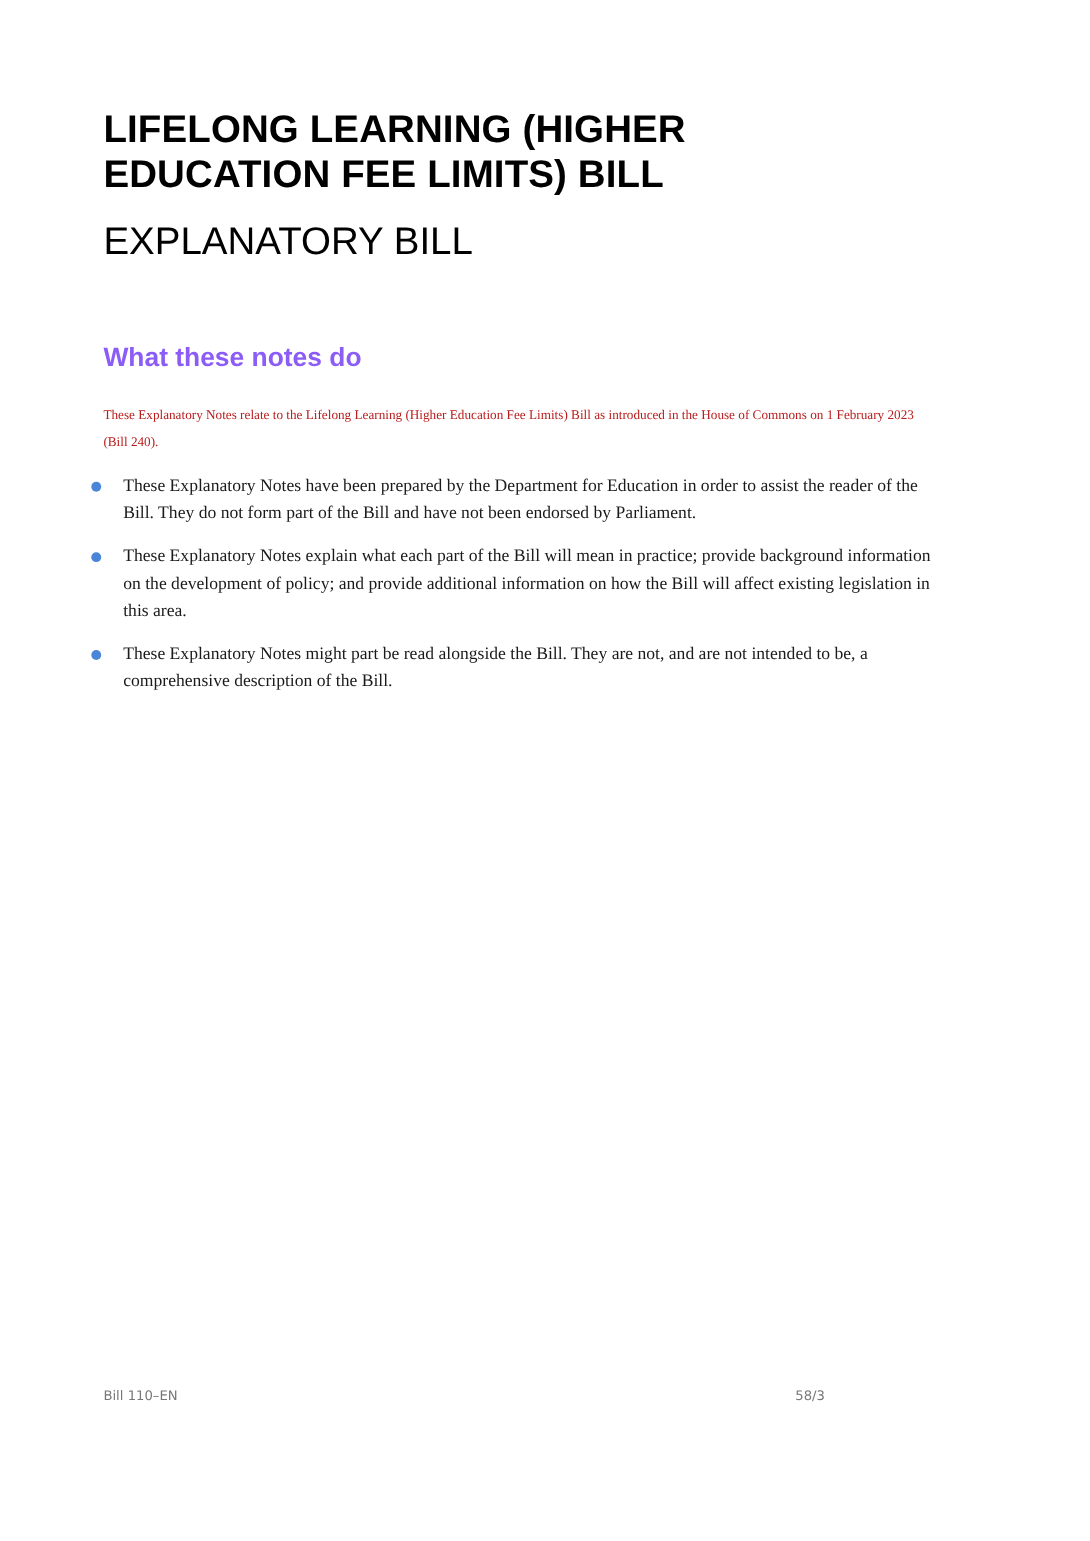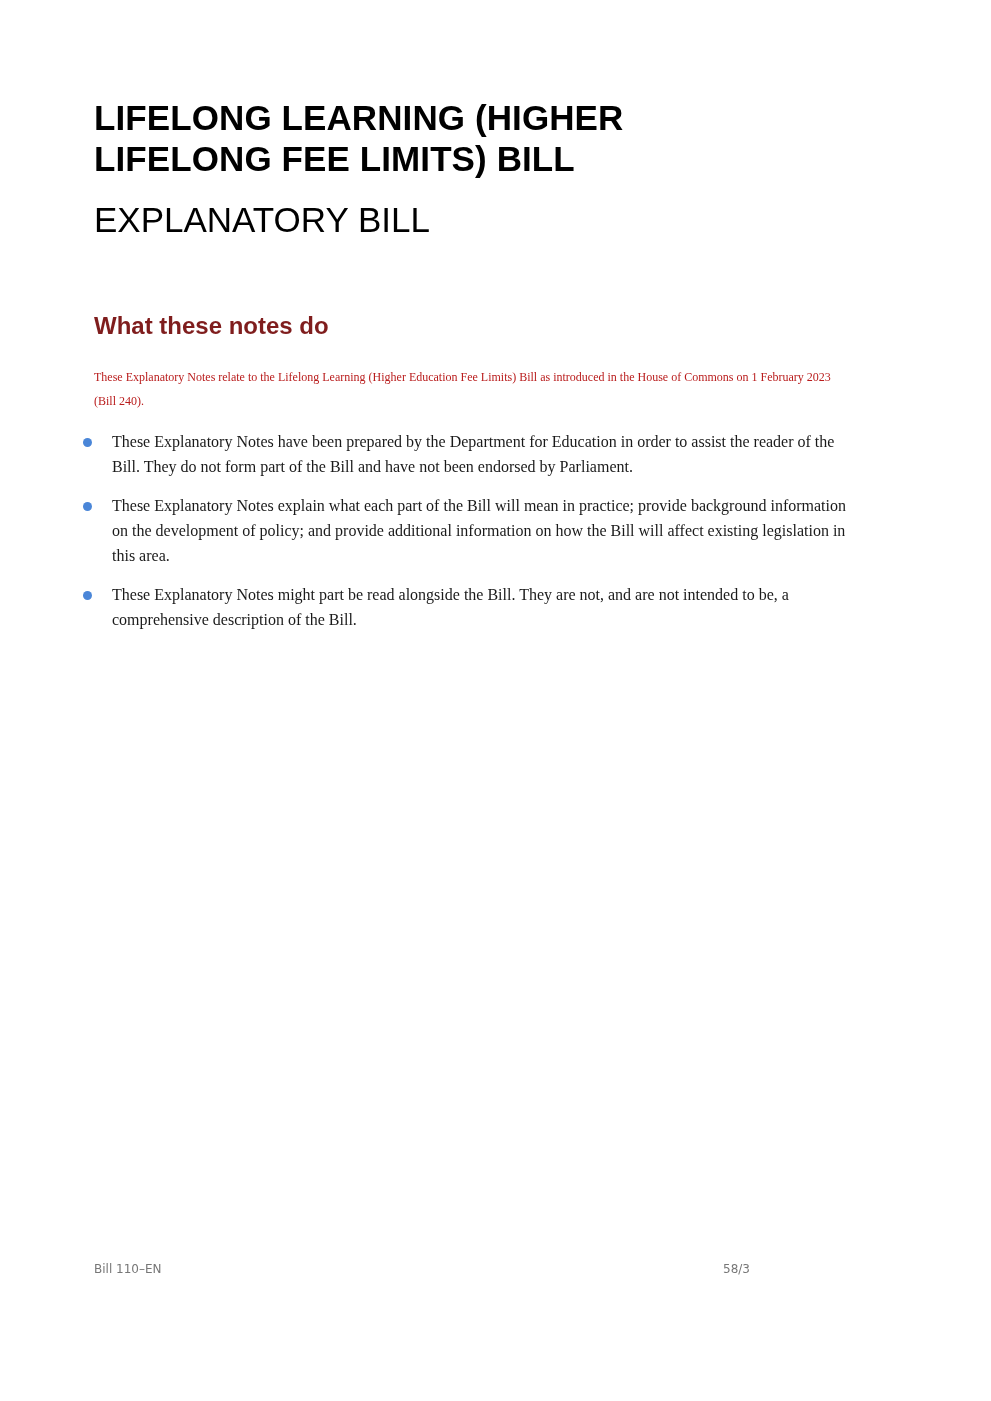--- a/index.html
+++ b/index.html
@@ -111,26 +111,26 @@
       color: #777777;
     }
   </style>
 </head>
 <body>
 
 <div class="page">
 
   <h1 class="title">
     <span>LIFELONG LEARNING (HIGHER</span><br>
-    <span>LIFELONG FEE LIMITS) BILL</span>
+    <span>EDUCATION FEE LIMITS) BILL</span>
   </h1>
 
   <h2 class="subtitle">EXPLANATORY BILL</h2>
 
-  <h3 class="section-heading" style="color: #7f1d1d;">What these notes do</h3>
+  <h3 class="section-heading" style="color: #8b5cf6;">What these notes do</h3>
 
   <p class="intro">These Explanatory Notes relate to the Lifelong Learning (Higher Education Fee Limits) Bill as introduced in the House of Commons on 1 February 2023 (Bill 240).</p>
 
   <ul class="bullets">
     <li class="bullet-item">
       <span class="bullet-dot" style="background: rgb(74, 134, 216);"></span>
       <span>These Explanatory Notes have been prepared by the Department for Education in order to assist the reader of the Bill. They do not form part of the Bill and have not been endorsed by Parliament.</span>
     </li>
     <li class="bullet-item">
       <span class="bullet-dot" style="background: rgb(74, 134, 216);"></span>

